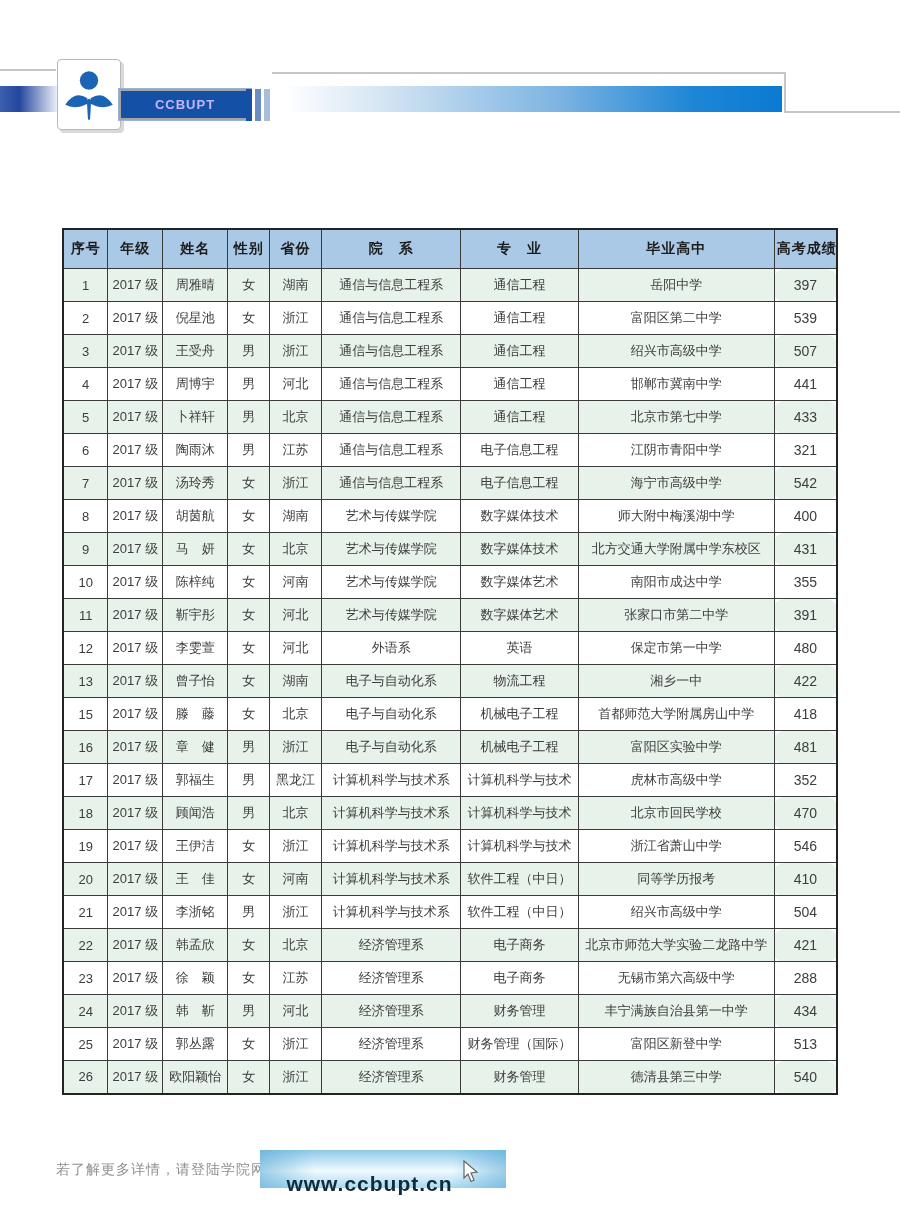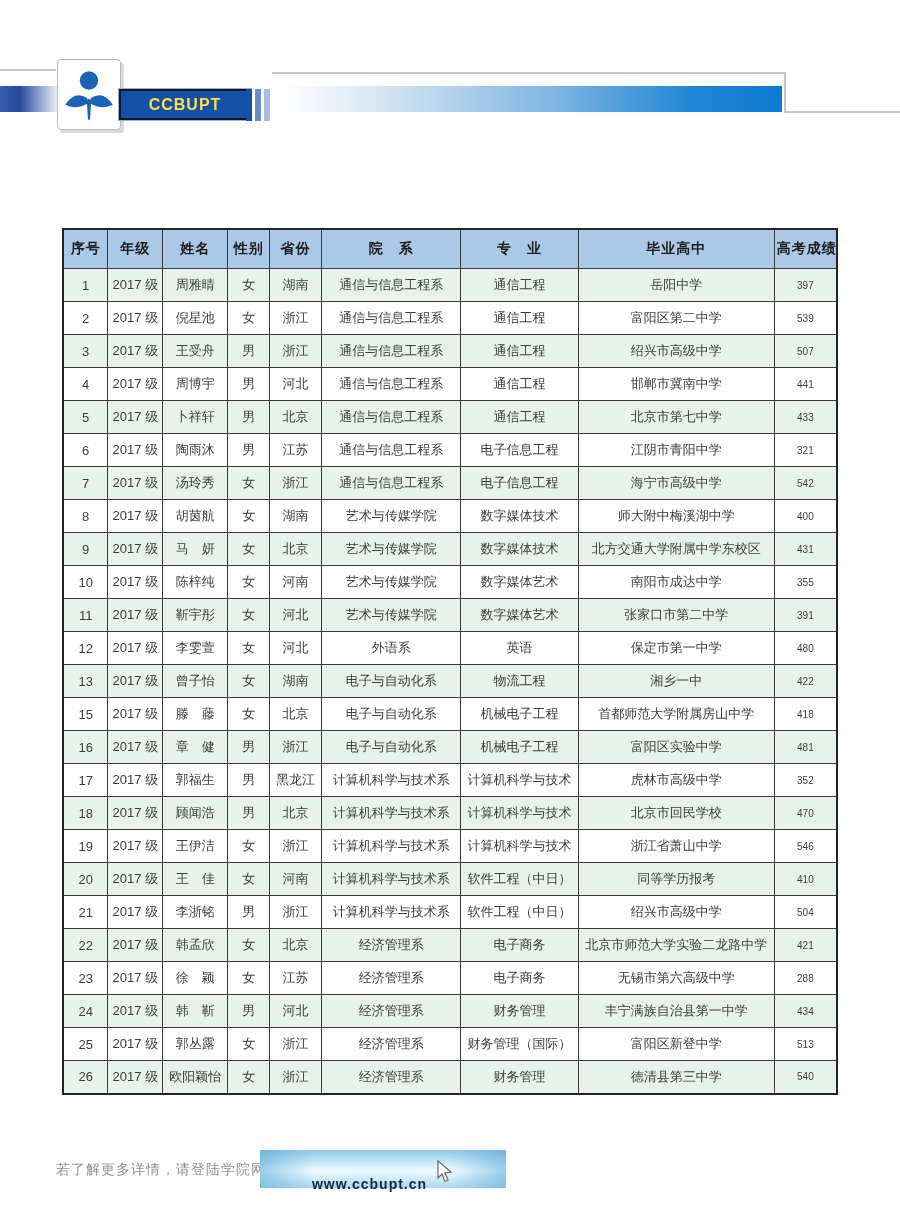--- a/index.html
+++ b/index.html
@@ -34,22 +34,22 @@
     background:linear-gradient(to right,#ffffff 0%,#cfe2f2 22%,#7db4e2 55%,#1e86d6 82%,var(--bar-blue) 100%);
   }
   .logo-box{
     position:absolute;left:57px;top:59px;width:62px;height:69px;
     background:#fff;border:1px solid #b9b9b9;border-radius:4px;
     box-shadow:3px 3px 0 #d9d9d9;
   }
   .logo-box svg{position:absolute;left:4px;top:5px;}
   .ccbupt{
     position:absolute;left:119px;top:89px;height:27px;min-width:116px;
-    background:var(--brand-blue);border:2px solid #0f172a;outline:1px solid #9bb2d6;
-    color:#fde047;font-weight:bold;font-size:16px;letter-spacing:1px;
+    background:var(--brand-blue);border:2px solid #a3a3a3;outline:1px solid #9bb2d6;
+    color:#c4b5fd;font-weight:bold;font-size:13px;letter-spacing:1px;
     display:flex;align-items:center;justify-content:center;padding:0 6px;
     font-family:"Liberation Sans",sans-serif;
   }
   .stripes{position:absolute;left:246px;top:89px;height:32px;display:flex;gap:3px;}
   .stripes div{width:6px;height:32px;}
   .stripe-1{background:var(--brand-blue);}
   .stripe-2{background:#6c8cc6;}
   .stripe-3{background:#a9bcdc;}
 
   
@@ -71,39 +71,39 @@
     text-align:center;vertical-align:middle;
     font-size:13px;color:#3d3d3d;
     padding:0 2px;overflow:hidden;white-space:nowrap;
   }
   .roster thead th{
     background:var(--table-header-bg);height:38px;
     color:#1c1c1c;font-weight:bold;font-size:14px;letter-spacing:1px;
   }
   .roster tbody tr{height:33px;background:#fff;}
   .roster tbody tr:nth-child(odd){background:var(--row-alt-bg);}
-  .roster td:nth-child(9){font-size:10px;}
+  .roster td:nth-child(9){font-size:14px;border-radius:10px;}
   .c1{width:5.8%;} .c2{width:7.1%;} .c3{width:8.4%;} .c4{width:5.4%;}
   .c5{width:6.7%;} .c6{width:18%;} .c7{width:15.2%;} .c8{width:25.3%;} .c9{width:8.1%;}
 
   
   .footer-note{
     position:absolute;left:56px;top:1161px;
     color:var(--note-gray);font-size:14px;letter-spacing:1px;
   }
   .url-bar{
     position:absolute;left:260px;top:1150px;width:246px;height:38px;
     background:
       linear-gradient(90deg,rgba(88,168,214,.55) 0%,rgba(255,255,255,0) 22%,rgba(255,255,255,0) 78%,rgba(88,168,214,.55) 100%),
       linear-gradient(180deg,#8ec9e8 0%,#dff2fb 45%,#f0fafe 55%,#a8d9f0 100%);
     display:flex;align-items:center;justify-content:center;gap:10px;
     cursor:pointer;
   }
   .url-text{
-    color:var(--url-text);font-size:14px;letter-spacing:1px;font-weight:bold;
+    color:var(--url-text);font-size:21px;letter-spacing:1px;font-weight:bold;
     font-family:"Liberation Sans",sans-serif;
     margin-top:30px;
   }
   .cursor-icon{margin-top:8px;}
 </style>
 </head>
 <body>
 
 <div class="page">
 

